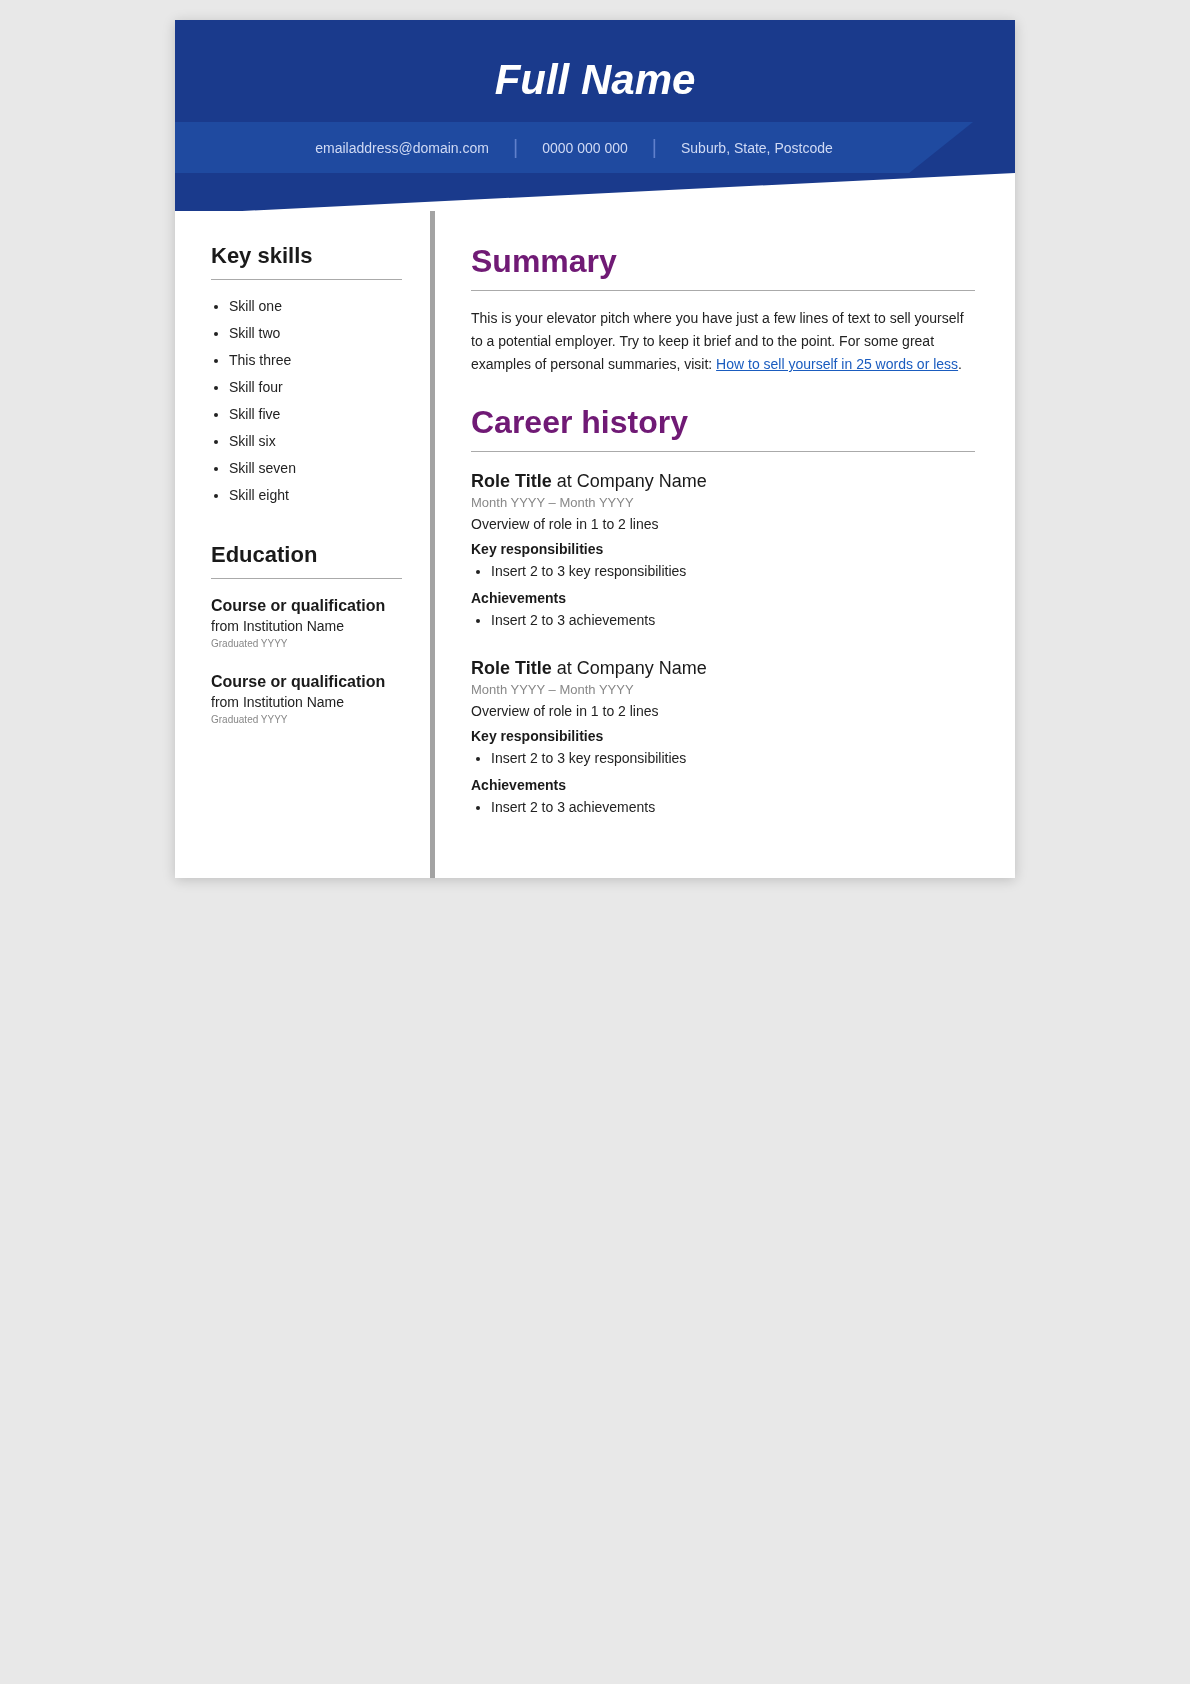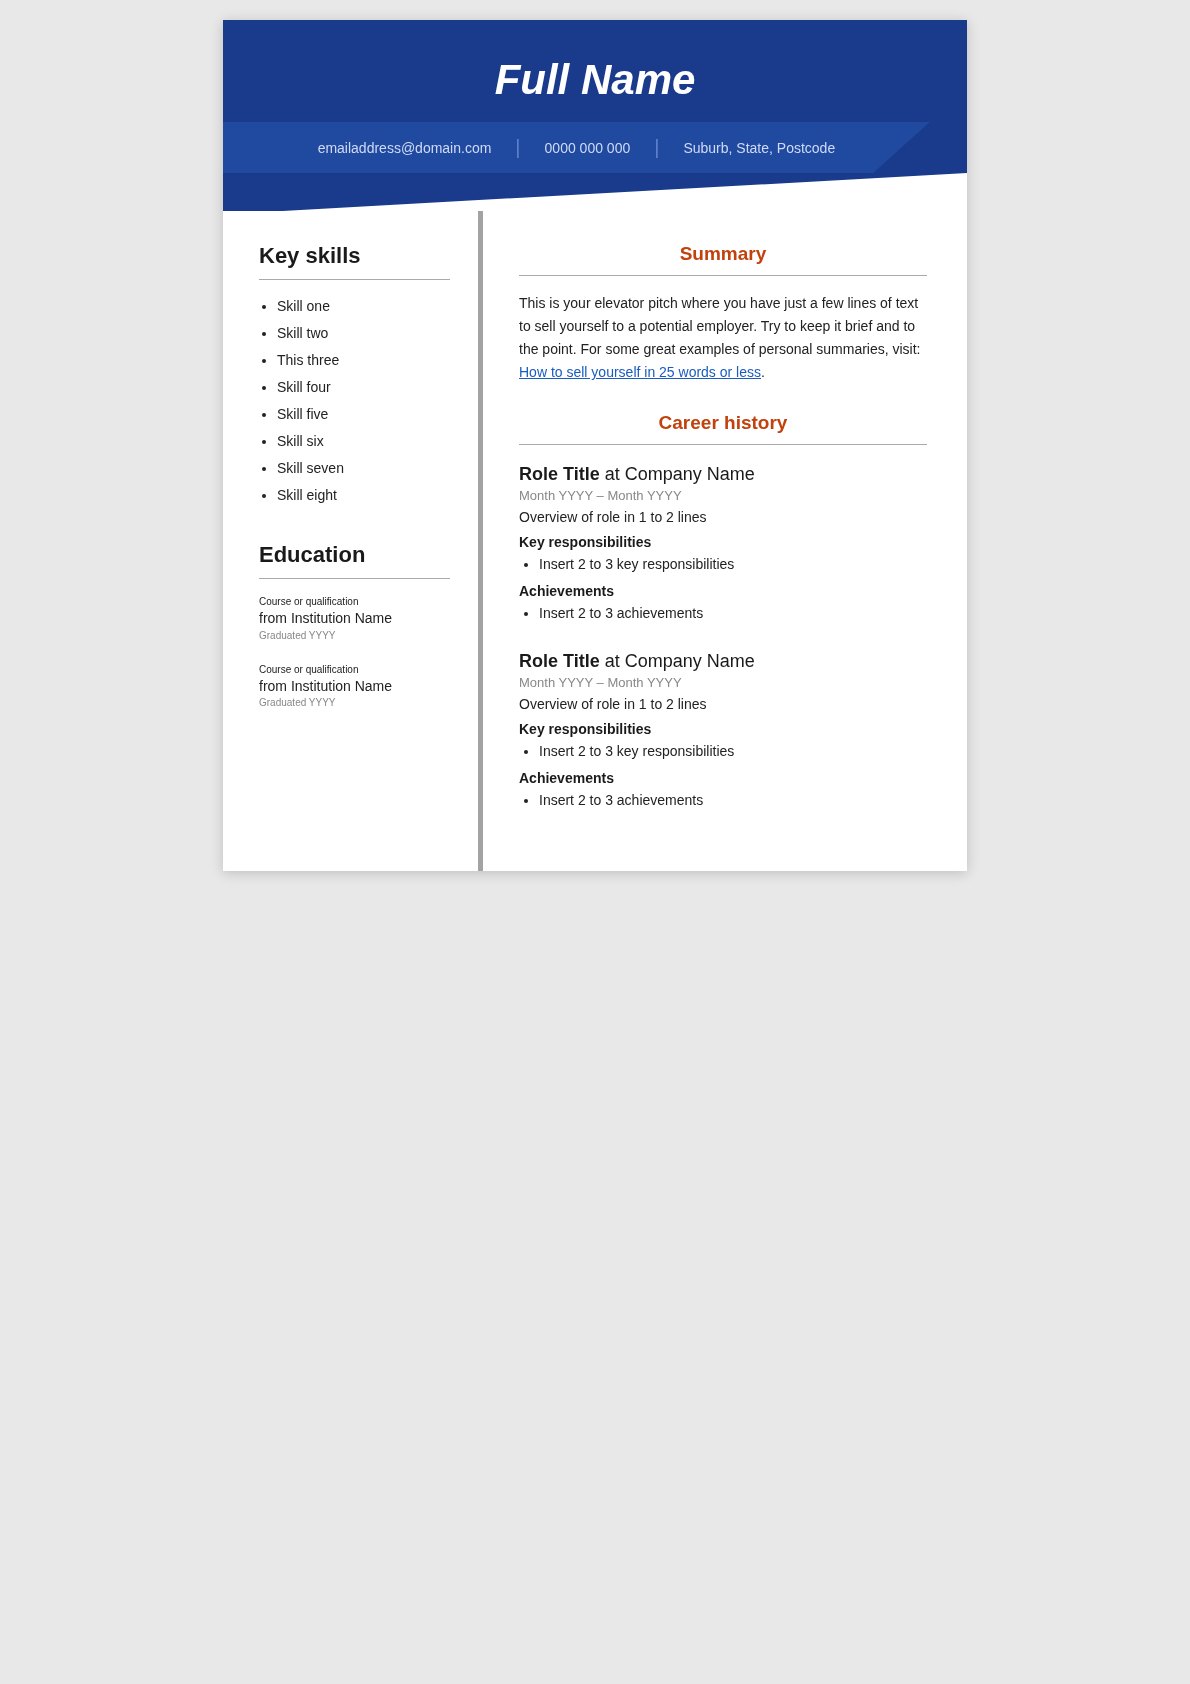--- a/index.html
+++ b/index.html
@@ -6,21 +6,21 @@
 
     body {
       font-family: Arial, sans-serif;
       background: #e8e8e8;
       display: flex;
       justify-content: center;
       padding: 20px 0;
     }
 
     .resume {
-      width: 744px;
+      width: 840px;
       background: #fff;
       box-shadow: 0 2px 12px rgba(0,0,0,0.18);
     }
 
     
     .header {
       background: #1a3a8c;
       padding: 36px 0 0 0;
       position: relative;
       overflow: hidden;
@@ -119,22 +119,22 @@
       color: #222;
       margin-bottom: 6px;
       line-height: 1.5;
     }
 
     .edu-item {
       margin-bottom: 20px;
     }
 
     .edu-course {
-      font-size: 10px;
-      font-weight: 400;
+      font-size: 16px;
+      font-weight: 700;
       color: #1a1a1a;
       line-height: 1.4;
     }
 
     .edu-institution {
       font-size: 14px;
       color: #222;
       line-height: 1.4;
     }
 
@@ -148,25 +148,24 @@
     .main {
       flex: 1;
       padding: 32px 40px 32px 36px;
     }
 
     .main-section {
       margin-bottom: 28px;
     }
 
     .main-section-title {
-      font-size: 19px;
+      font-size: 32px;
       font-weight: 900;
-      color: #c2410c;
+      color: #701a75;
       margin-bottom: 10px;
-      text-align: center;
     }
 
     .main-divider {
       border: none;
       border-top: 1.5px solid #aaa;
       margin-bottom: 16px;
     }
 
     .summary-text {
       font-size: 14px;

